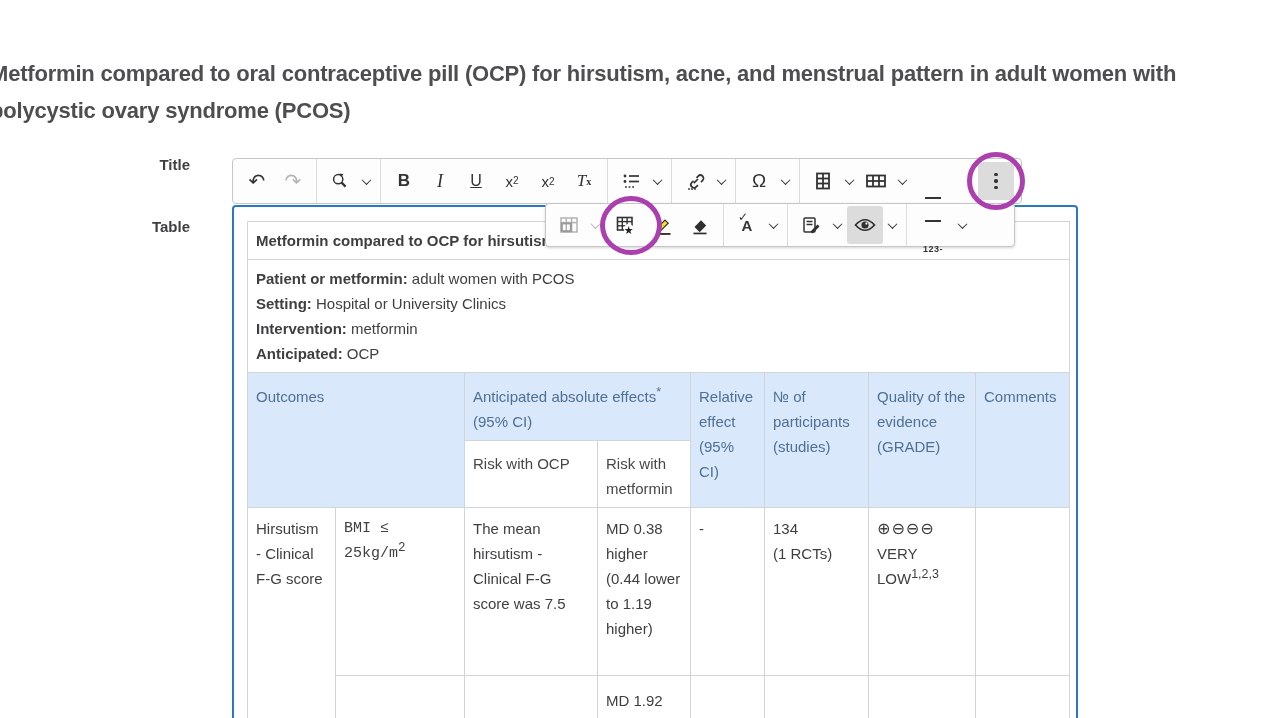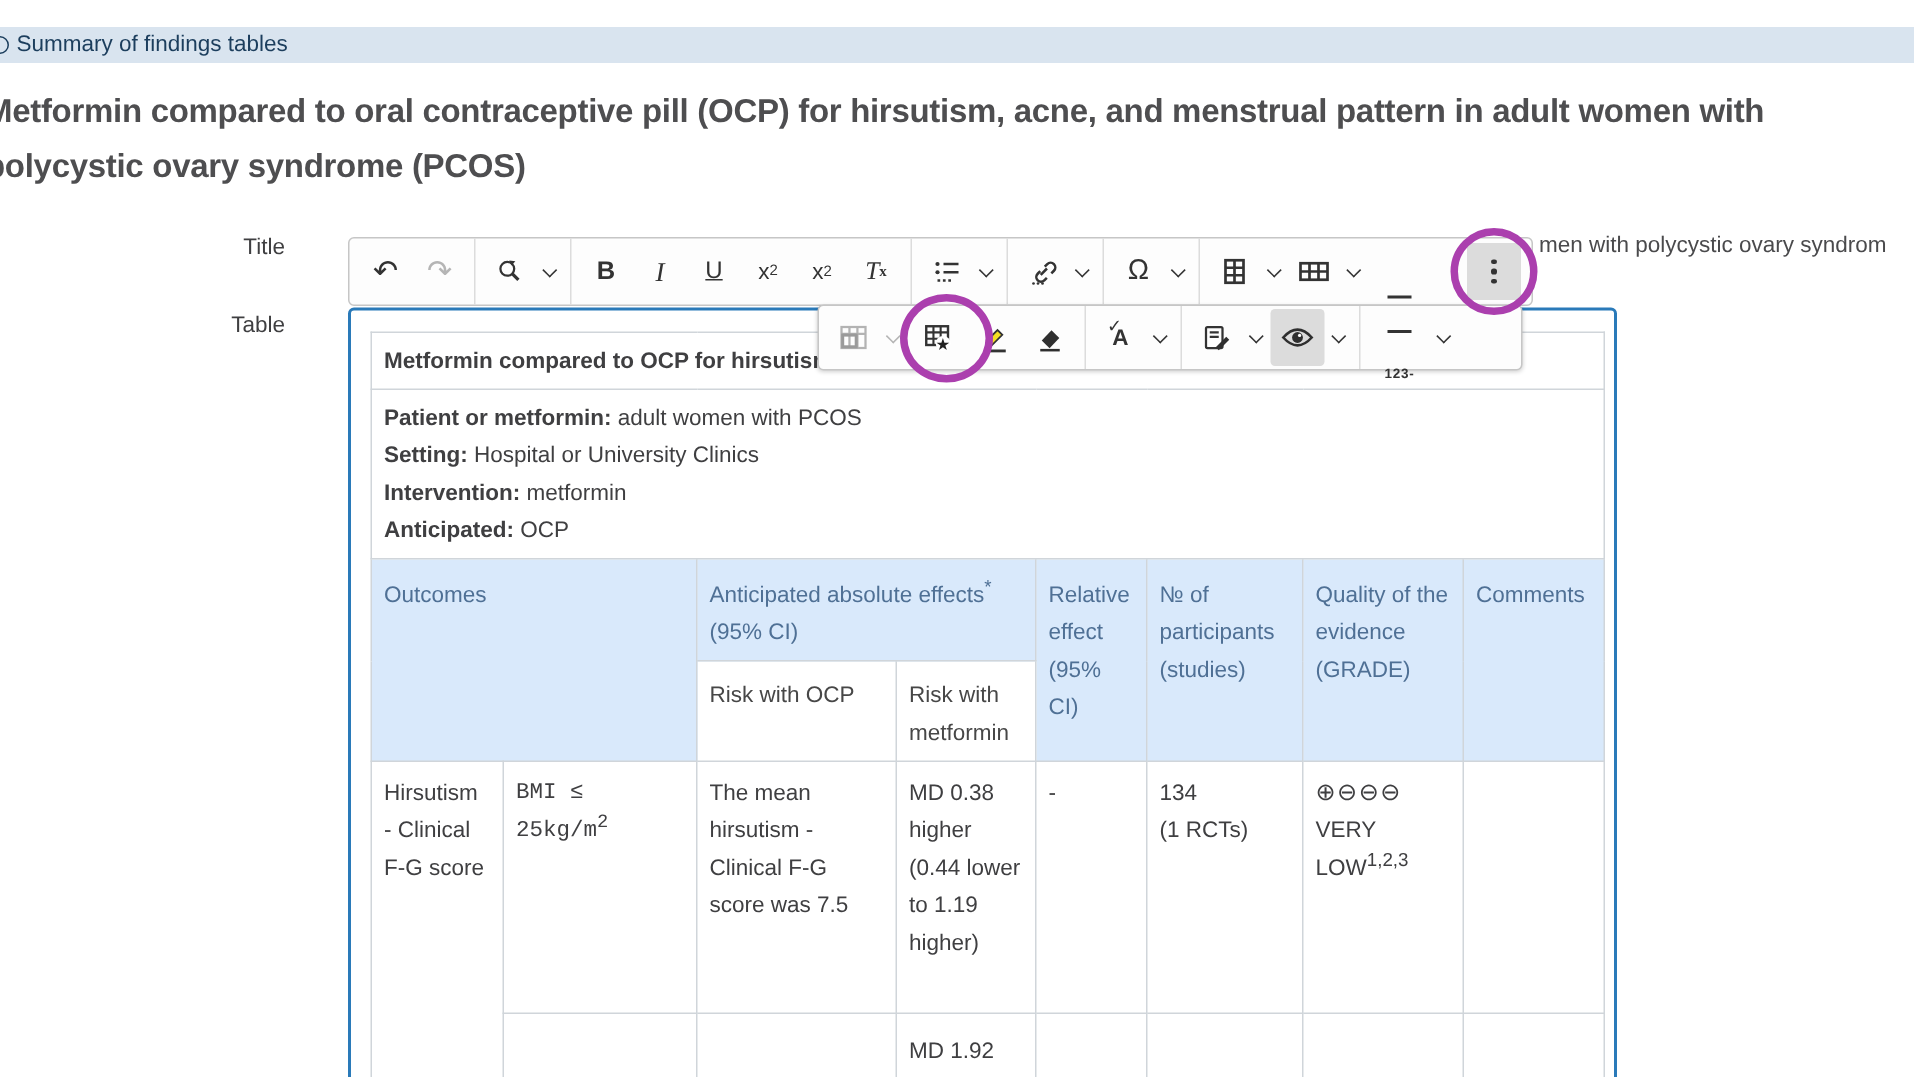--- a/index.html
+++ b/index.html
@@ -14,23 +14,23 @@
     border:1.6px solid #1c3e5d; border-radius:50%; }
   .topbar-label { position:relative; }
 
   
   .heading { position:absolute; left:-10px; top:55px; width:1400px; color:#4e4e50;
     font-size:22px; font-weight:bold; letter-spacing:-0.2px; }
   .heading div { line-height:37px; white-space:nowrap; }
 
   
   .field-label { position:absolute; width:90px; left:100px; text-align:right;
-    font-size:15px; font-weight:normal; color:#3f3f41; }
+    font-size:15px; font-weight:bold; color:#3f3f41; }
   .label-title { top:156px; }
-  .label-table { top:208px; }
+  .label-table { top:218px; }
 
   .title-value { position:absolute; left:1026px; top:155px; font-size:15px; color:#4a4a4c;
     white-space:nowrap; z-index:3; }
 
   
   .editor { position:absolute; left:232px; top:205px; width:846px; height:530px;
     border:2px solid #2a7ab9; border-radius:4px; background:#fff; z-index:1; }
 
   
   .toolbar { position:absolute; display:flex; align-items:center; background:#fdfdfd;
@@ -89,34 +89,29 @@
   sup { line-height:0; }
 
   svg .st { stroke:#333; stroke-width:1.5; fill:none; }
   svg .stg { stroke:#b3b3b3; stroke-width:1.5; fill:none; }
 </style>
 </head>
 <body>
 
 <div id="app">
 
-  <div class="topbar">
-    <span class="topbar-icon"></span>
-    <span class="topbar-label">Summary of findings tables</span>
-  </div>
 
   <div class="heading">
     <div>Metformin compared to oral contraceptive pill (OCP) for hirsutism, acne, and menstrual pattern in adult women with</div>
     <div>polycystic ovary syndrome (PCOS)</div>
   </div>
 
   <div class="field-label label-title">Title</div>
   <div class="field-label label-table">Table</div>
 
-  <div class="title-value">men with polycystic ovary syndrom</div>
 
   <div class="toolbar toolbar-main">
     <div class="tbtn">
         <span class="glyph">↶</span>
       </div>
     <div class="tbtn disabled">
         <span class="glyph disabled">↷</span>
       </div>
     <div class="sep"></div>
     <div class="tbtn">

